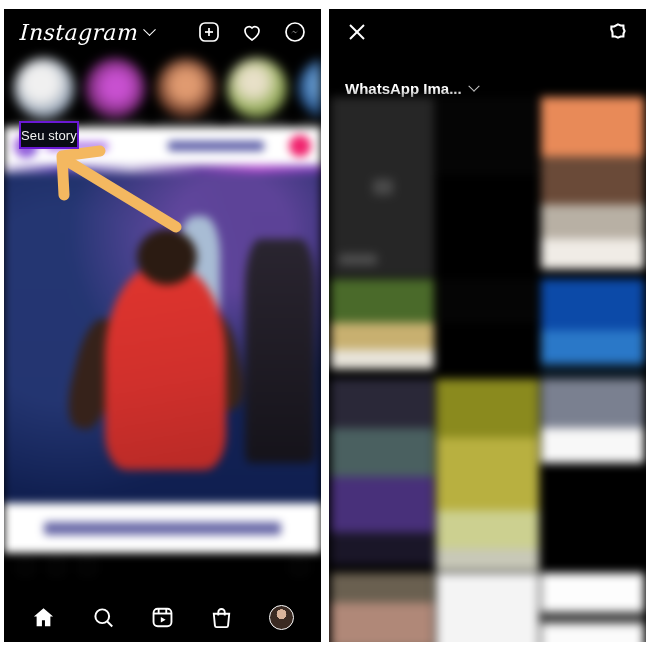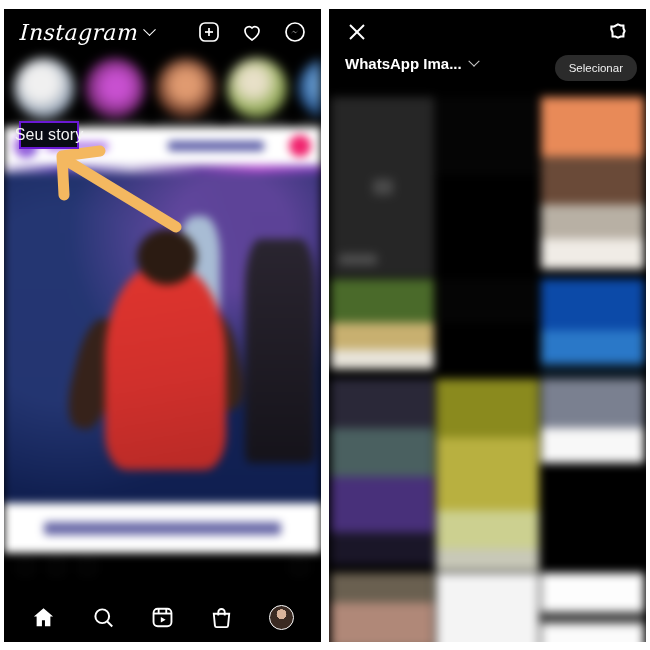--- a/index.html
+++ b/index.html
@@ -82,21 +82,21 @@
   .seu-story-box {
     position: absolute;
     left: 15px; top: 112px;
     width: 60px; height: 28px;
     border: 2.5px solid #6a18d6;
     background: #090b14;
     display: flex; align-items: center; justify-content: center;
     z-index: 9;
   }
   .seu-story-box span {
-    color: #f2f2f2; font-size: 16px; letter-spacing: .1px;
+    color: #f2f2f2; font-size: 13px; letter-spacing: .1px;
     white-space: nowrap;
   }
   .arrow-anno {
     position: absolute;
     left: 52px; top: 120px;
     width: 130px; height: 105px;
     z-index: 8; pointer-events: none;
   }
 
   
@@ -201,22 +201,22 @@
     padding: 0 16px;
   }
   .st-title {
     color: #ffffff; font-size: 15.5px; font-weight: bold;
     letter-spacing: .1px;
     position: absolute; left: 0; right: 0; text-align: center;
     pointer-events: none;
   }
   .st-albumbar {
     height: 42px;
-    display: flex; align-items: flex-start; justify-content: space-between;
-    padding: 0 9px 0 16px;
+    display: flex; align-items: flex-end; justify-content: space-between;
+    padding: 0 17px 0 16px;
   }
   .album-left { display: flex; align-items: center; gap: 8px; }
   .album-name {
     color: #ffffff; font-size: 15px; font-weight: bold;
   }
   .album-chev {
     width: 8px; height: 8px;
     border-right: 1.7px solid #c9c9c9;
     border-bottom: 1.7px solid #c9c9c9;
     transform: rotate(45deg) translate(-2px,-2px);
@@ -372,21 +372,20 @@
       <svg class="ic" viewBox="0 0 24 24" fill="none" stroke="#fff" stroke-width="2.1" style="z-index:2">
         <path d="M12 4.4l2.6 1.1 2.8.1.1 2.8 1.1 2.6-1.1 2.6-.1 2.8-2.8.1-2.6 1.1-2.6-1.1-2.8-.1-.1-2.8L6.4 12l-1.1-2.6.1-2.8 2.8-.1z"></path>
       </svg>
     </div>
 
     <div class="st-albumbar">
       <div class="album-left">
         <span class="album-name">WhatsApp Ima...</span>
         <span class="album-chev"></span>
       </div>
-      <button class="btn-select">Selecionar</button>
     </div>
 
     <div class="grid">
 
       <div class="cell placeholder" style="height:180px">
         <div class="ph-icon"></div>
         <div class="ph-tag"></div>
       </div>
       <div class="cell" style="height:78px;background:#050505"></div>
       <div class="cell" style="height:172px;background:linear-gradient(180deg,#e88a58 0 34%,#6a4a38 35% 62%,#b8b0a4 63% 82%,#f0ece6 83% 100%)"></div>

